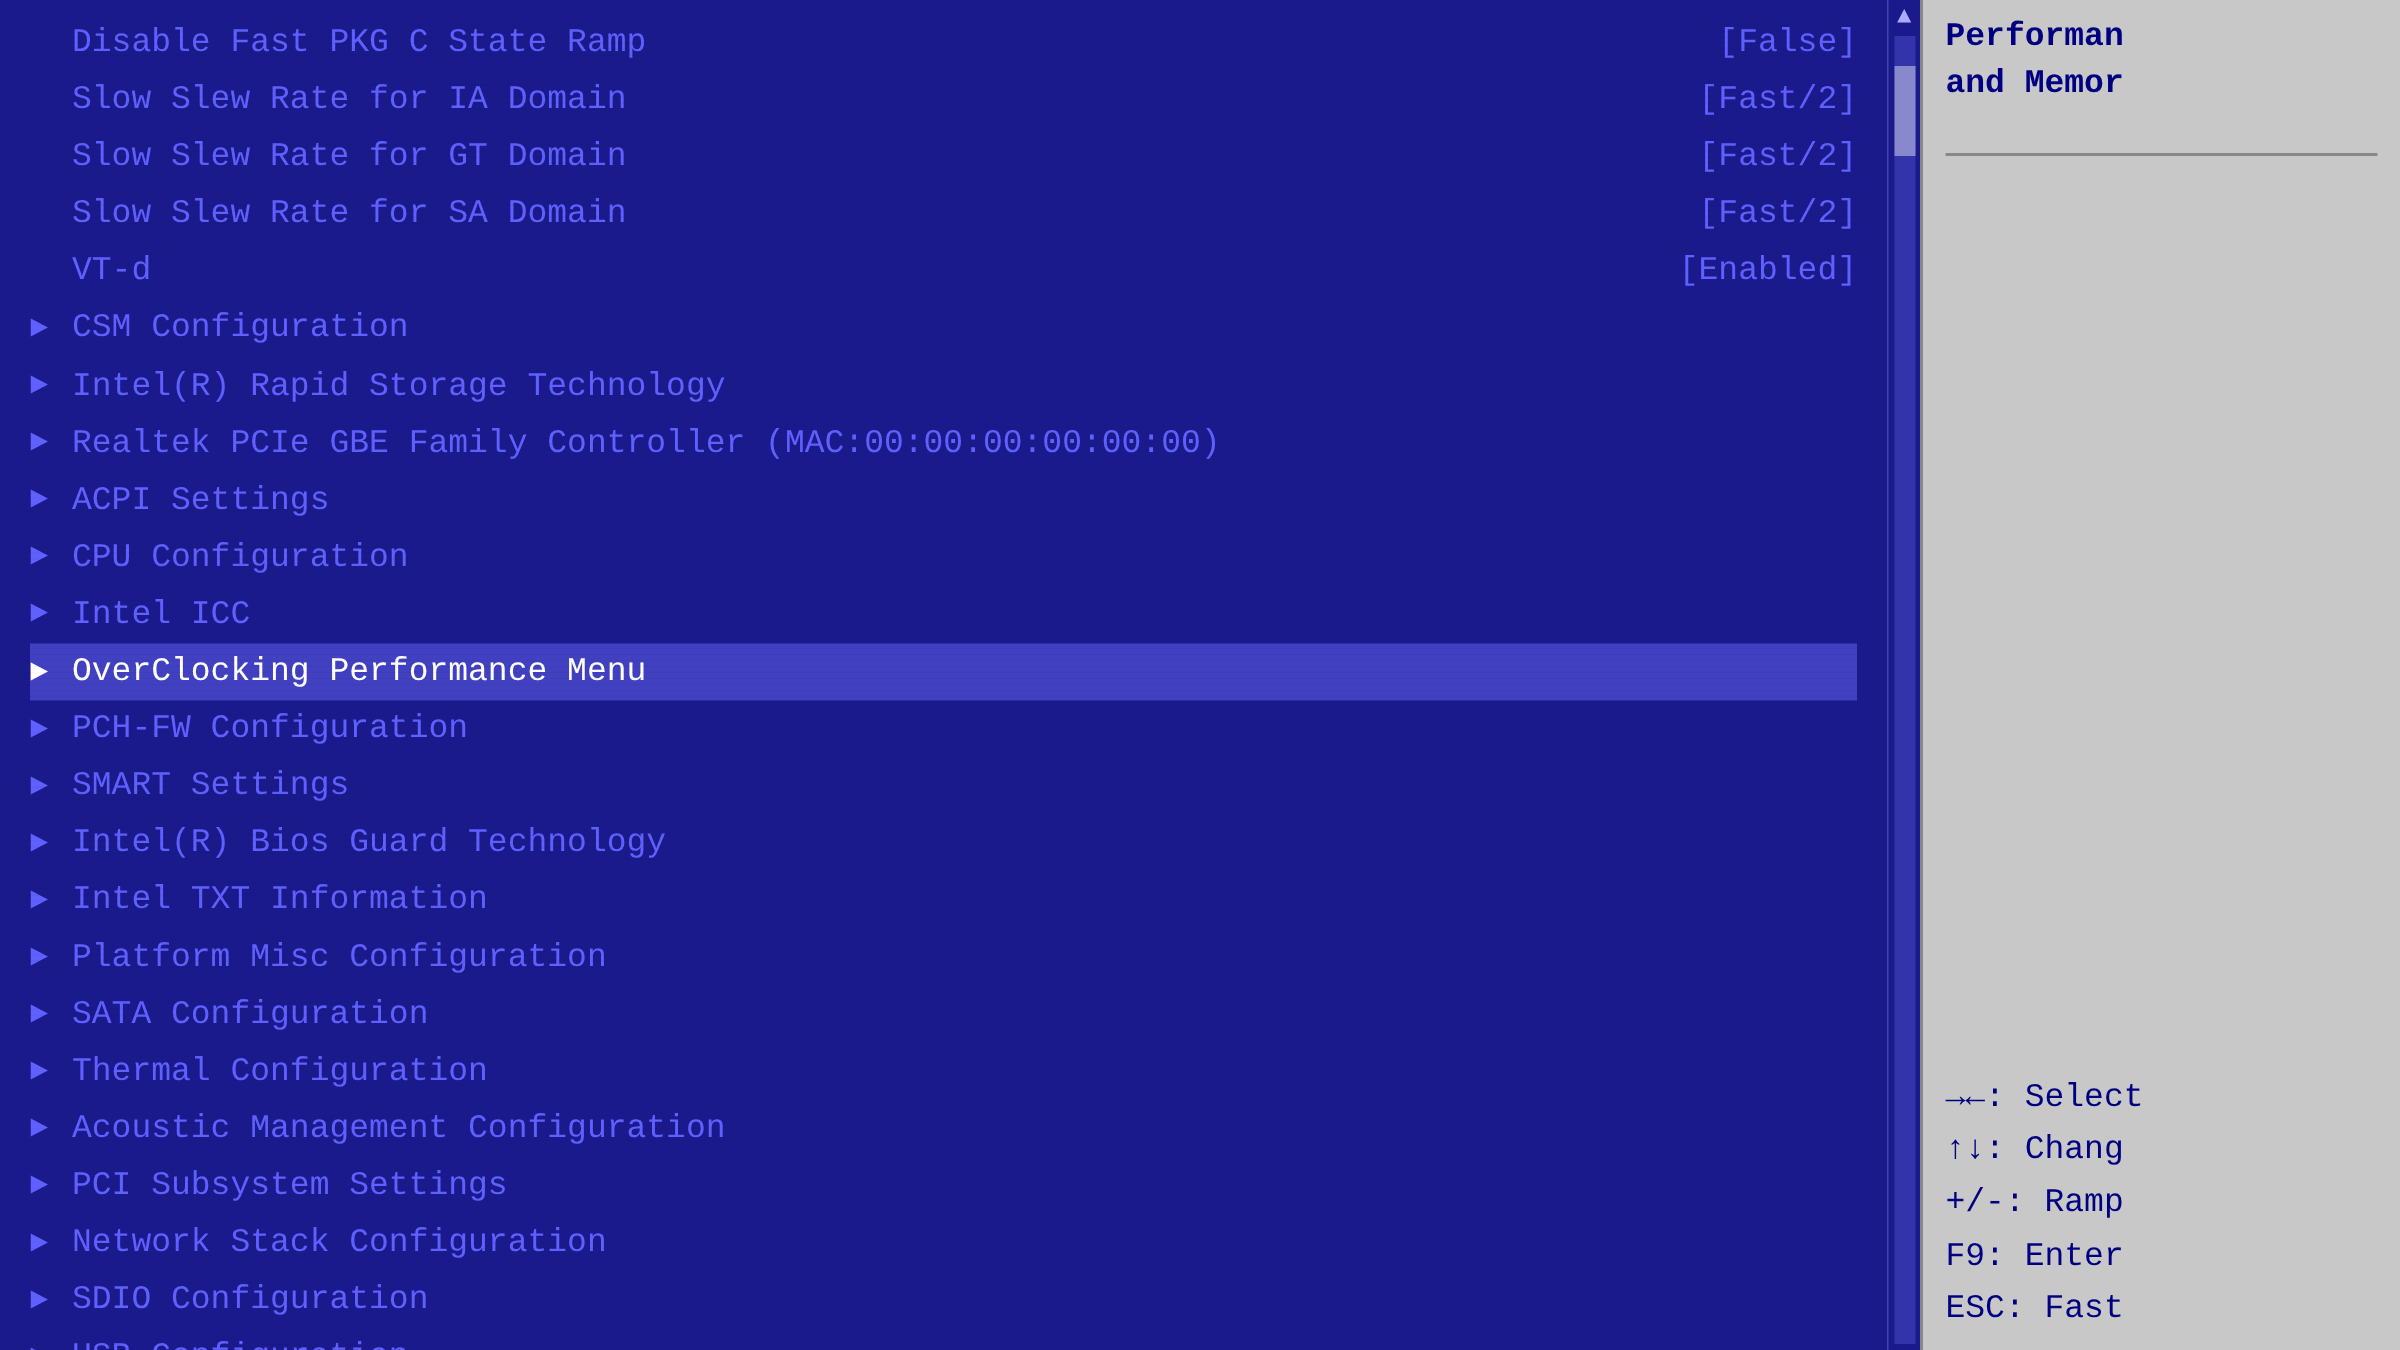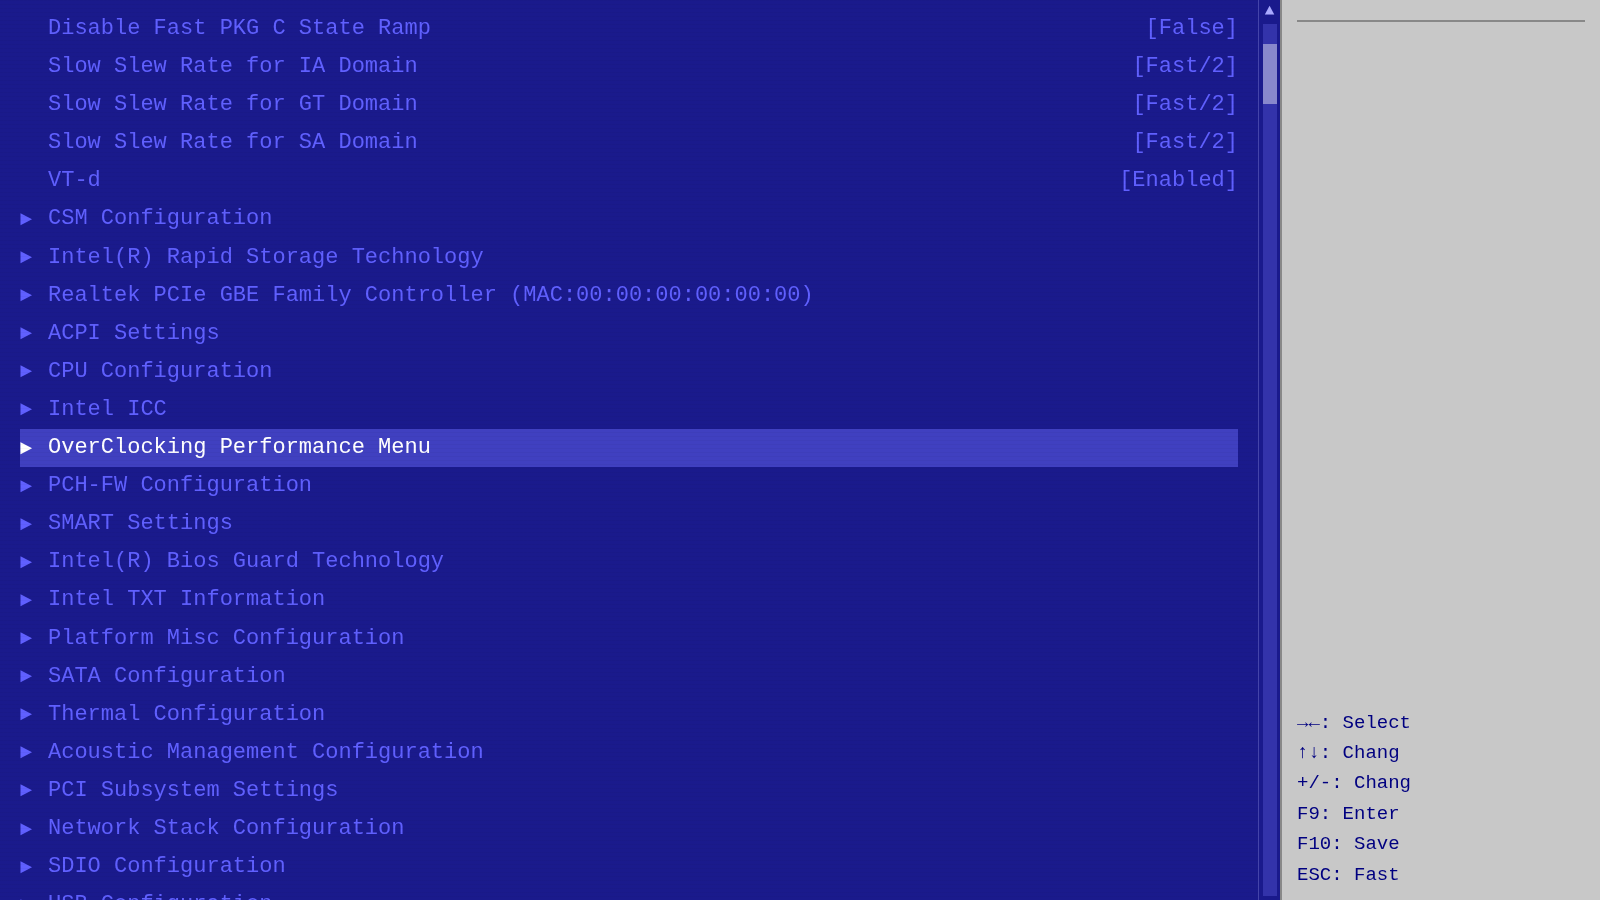--- a/index.html
+++ b/index.html
@@ -117,21 +117,21 @@
       border-top: 2px solid #888888;
       margin: 10px 0;
     }
 
     .help-keys {
       margin-top: auto;
     }
 
     .key-line {
       color: #000080;
-      font-size: 19px;
+      font-size: 22px;
       font-family: 'Courier New', Courier, monospace;
       line-height: 1.6;
     }
 
     .scan-lines {
       position: absolute;
       top: 0;
       left: 0;
       right: 0;
       bottom: 0;
@@ -251,22 +251,22 @@
 </div>
 
 <div class="scrollbar-area">
   <div class="scroll-up">▲</div>
   <div class="scroll-track">
     <div class="scroll-thumb"></div>
   </div>
 </div>
 
 <div class="right-panel">
+  <div class="help-title">Performan<br>and Memor</div>
   <hr class="divider">
   <div class="help-keys">
     <div class="key-line">→←: Select</div>
     <div class="key-line">↑↓: Chang</div>
-    <div class="key-line">+/-: Chang</div>
+    <div class="key-line">+/-: Ramp</div>
     <div class="key-line">F9: Enter</div>
-    <div class="key-line">F10: Save</div>
     <div class="key-line">ESC: Fast</div>
   </div>
 </div>
 
 </body></html>

